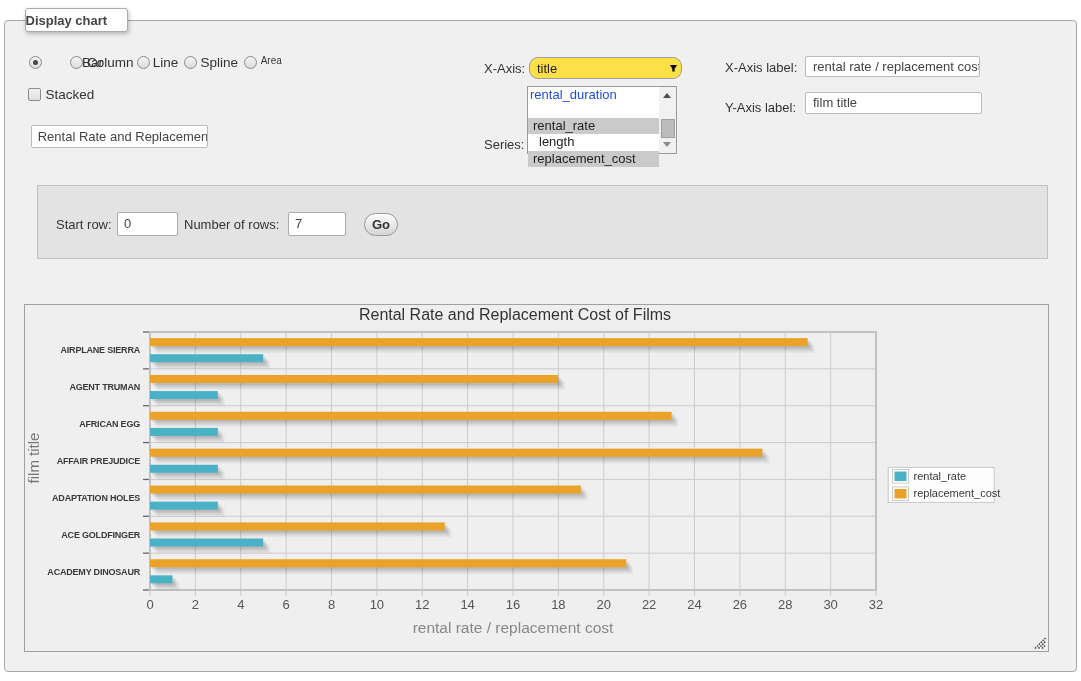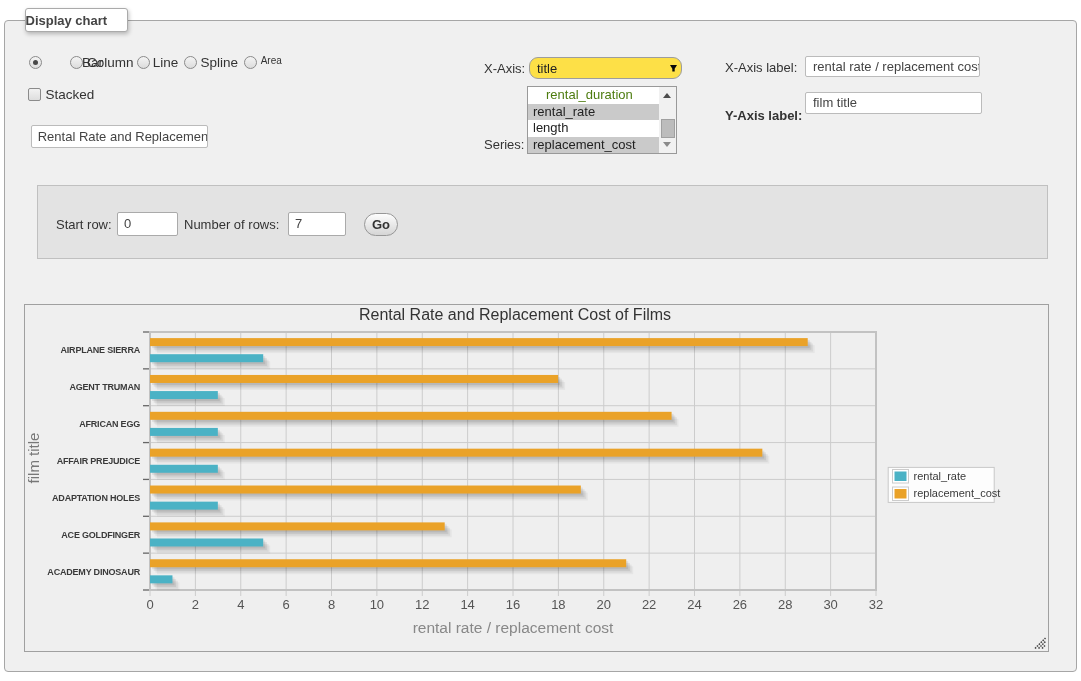--- a/index.html
+++ b/index.html
@@ -35,35 +35,35 @@
 <div class="abs tinput" style="left:30.7px;top:125.3px;width:169px;height:21px;line-height:21px;padding-left:6px;">Rental Rate and Replacement Cost of Films</div>
 
 <span class="abs lbl" style="left:484px;top:61px;">X-Axis:</span>
 <div class="abs" style="left:529px;top:57px;width:151px;height:20px;background:#fde047;border:1px solid #9d9d9d;border-radius:9px;">
   <span class="abs" style="left:7px;top:3px;font-size:13px;color:#222;">title</span>
   <span class="abs" style="left:140px;top:7px;width:7px;height:6.5px;background:#0a0a0a;clip-path:polygon(0 0,100% 0,67% 58%,67% 100%,33% 100%,33% 58%);"></span>
 </div>
 
 <span class="abs lbl" style="left:484px;top:137px;">Series:</span>
 <div class="abs" style="left:527px;top:85.5px;width:148px;height:66px;background:#fff;border:1px solid #999;">
-  <div style="height:17px;line-height:16.6px;font-size:13px;color:#4d7c0f;padding-left:18px;">rental_duration</div>
+  <div style="height:31px;line-height:16.6px;font-size:13px;color:#1d4ed8;padding-left:2px;">rental_duration</div>
   <div style="height:16.6px;line-height:16.6px;font-size:13px;color:#222;padding-left:5px;background:#cacaca;margin-right:17px;">rental_rate</div>
-  <div style="height:16.6px;line-height:16.6px;font-size:13px;color:#222;padding-left:5px;">length</div>
+  <div style="height:16.6px;line-height:16.6px;font-size:13px;color:#222;padding-left:11px;">length</div>
   <div style="height:16.6px;line-height:16.6px;font-size:13px;color:#222;padding-left:5px;background:#cacaca;margin-right:17px;">replacement_cost</div>
 
   <div class="abs" style="right:0;top:0;width:17px;height:66px;background:#f1f1f1;">
     <span class="abs" style="left:4px;top:6px;width:0;height:0;border-left:4.5px solid transparent;border-right:4.5px solid transparent;border-bottom:5px solid #4d4d4d;"></span>
     <span class="abs" style="left:2px;top:32px;width:12px;height:17px;background:#bcbcbc;border:1px solid #a0a0a0;"></span>
     <span class="abs" style="left:4px;top:55px;width:0;height:0;border-left:4.5px solid transparent;border-right:4.5px solid transparent;border-top:5px solid #8a8a8a;"></span>
   </div>
 </div>
 
 <span class="abs lbl" style="left:725px;top:60px;">X-Axis label:</span>
 <div class="abs tinput" style="left:805px;top:55.5px;width:166px;height:19.5px;line-height:19.5px;padding-left:7px;">rental rate / replacement cost</div>
-<span class="abs lbl" style="left:725px;top:108px;font-weight:bold;">Y-Axis label:</span>
+<span class="abs lbl" style="left:725px;top:100px;">Y-Axis label:</span>
 <div class="abs tinput" style="left:805px;top:92px;width:168px;height:19.5px;line-height:19.5px;padding-left:7px;">film title</div>
 
 <div class="abs" style="left:36.7px;top:185px;width:1009px;height:71.5px;background:#e3e3e3;border:1px solid #c0c0c0;"></div>
 <span class="abs lbl" style="left:56px;top:217px;">Start row:</span>
 <div class="abs tinput" style="left:117px;top:212px;width:53px;height:22px;line-height:22px;padding-left:6px;border-color:#aaa;">0</div>
 <span class="abs lbl" style="left:184px;top:217px;">Number of rows:</span>
 <div class="abs tinput" style="left:288px;top:212px;width:50px;height:22px;line-height:22px;padding-left:6px;border-color:#aaa;">7</div>
 <div class="abs" style="left:364px;top:212.8px;width:32px;height:21px;border:1px solid #979797;border-radius:12px;background:linear-gradient(#fdfdfd,#d5d5d5);text-align:center;line-height:21px;font-size:13px;font-weight:bold;color:#333;">Go</div>
 
 <div class="abs" style="left:24px;top:304px;width:1023px;height:346px;background:#efefef;border:1px solid #a0a0a0;">

